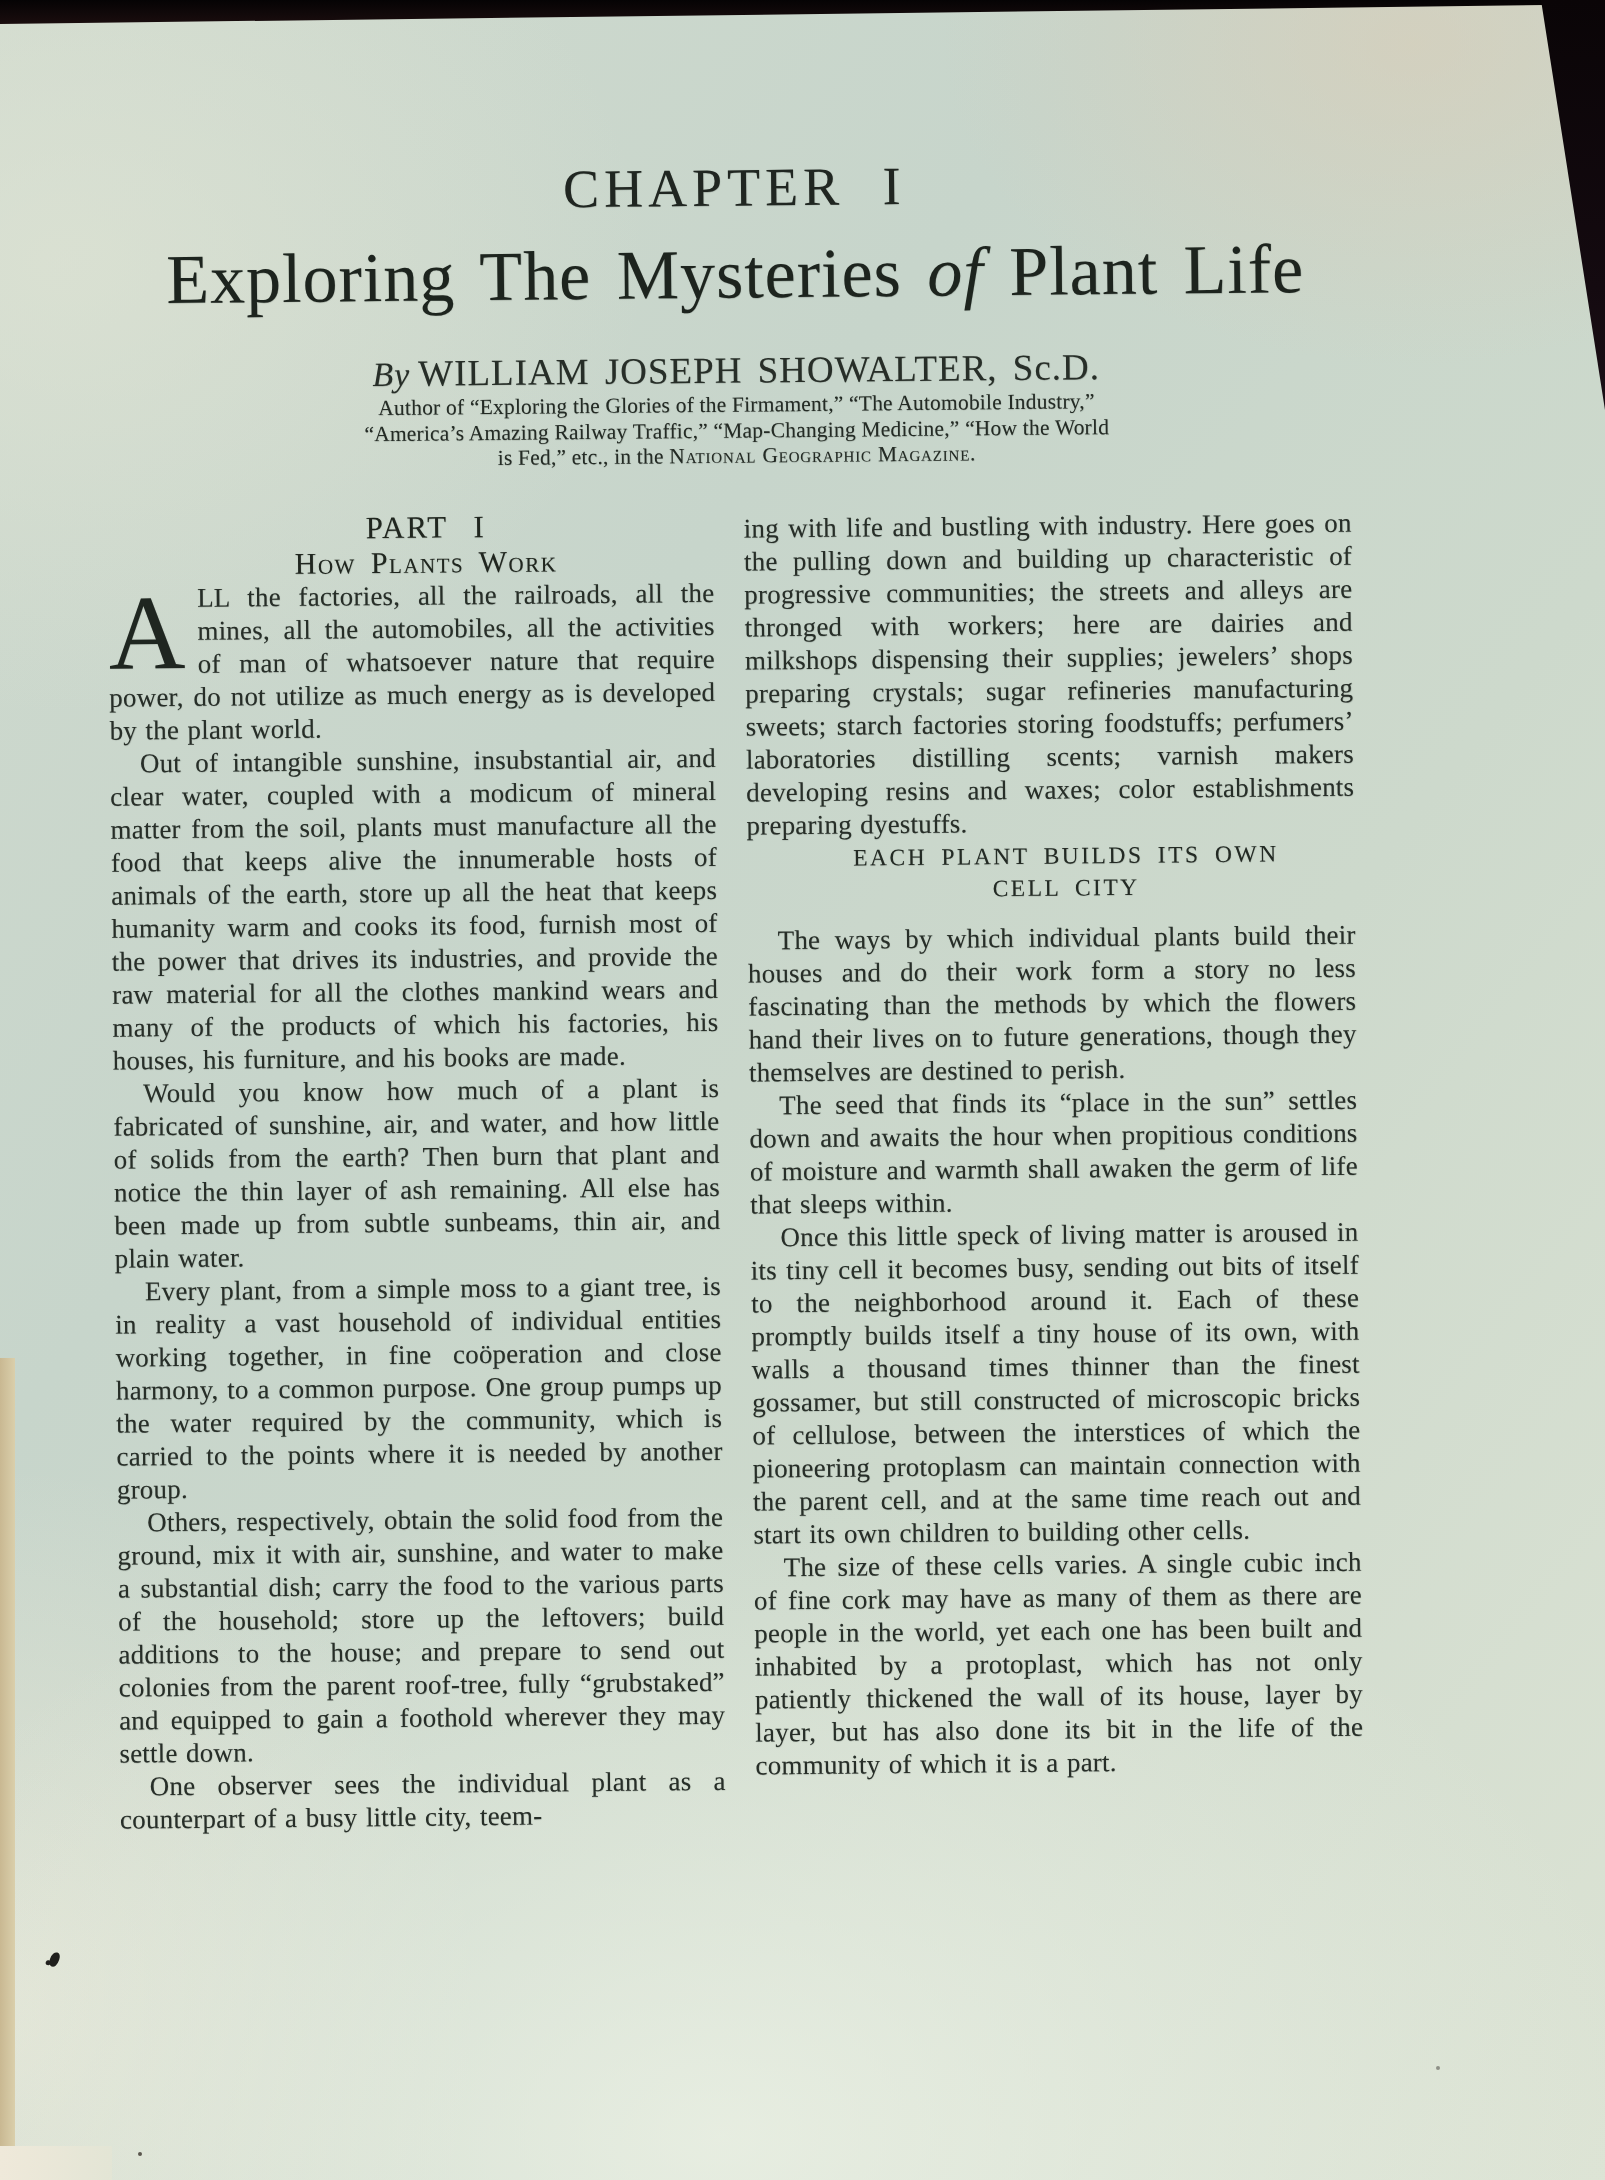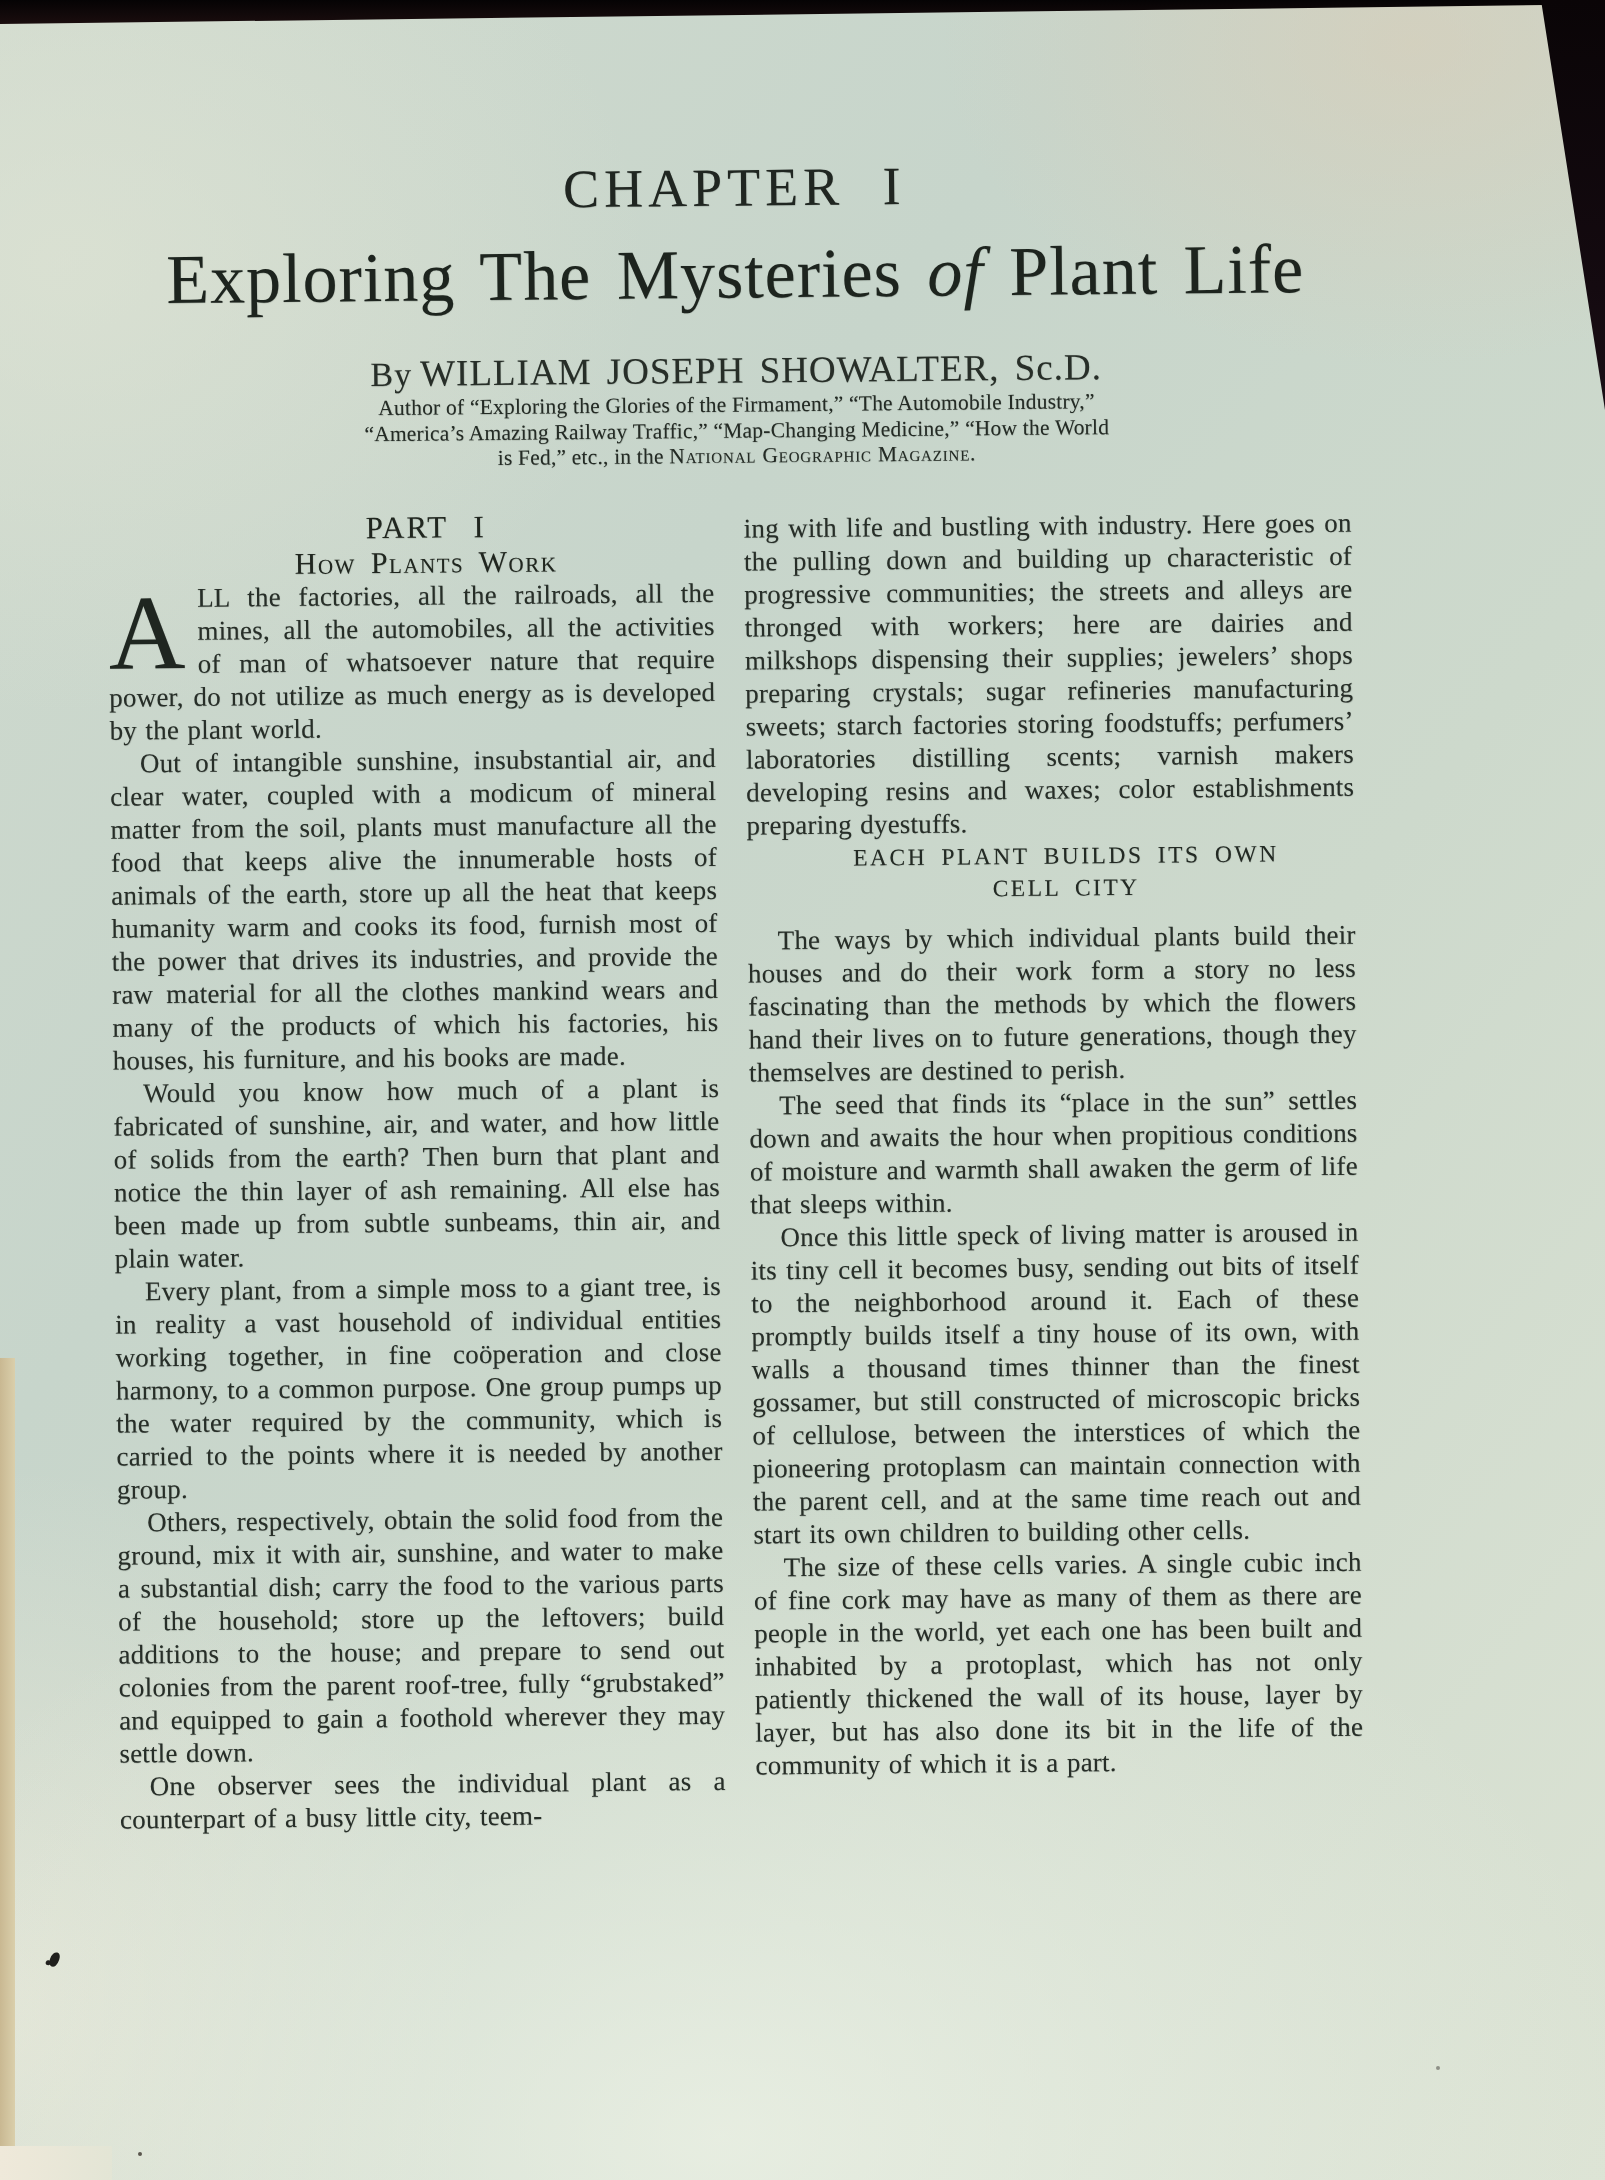--- a/index.html
+++ b/index.html
@@ -57,21 +57,21 @@
     transform:rotate(-0.55deg);
     transform-origin:50% 45%;
     color:#272e28;
     text-shadow:0.3px 0.4px 0.8px rgba(35,42,36,0.35);
   }
   .centered{position:absolute;left:0;width:1484px;text-align:center;}
   .chapter{top:156px;font-size:54px;letter-spacing:5px;word-spacing:20px;color:#202621;}
   .title{top:234px;font-size:70px;letter-spacing:1px;word-spacing:7px;color:#1d241e;}
   .title .it{font-style:italic;}
   .byline{top:348px;font-size:37px;letter-spacing:1px;word-spacing:5px;}
-  .byline .by{font-size:34px;padding-right:8px;}
+  .byline .by{font-style:italic;font-size:34px;padding-right:8px;}
   .authors{top:392px;font-size:21.5px;line-height:25.5px;letter-spacing:0.2px;color:#242b25;}
   .sc{font-variant:small-caps;letter-spacing:0.8px;}
 
   .col{position:absolute;font-size:27px;line-height:33px;text-align:justify;
        letter-spacing:0.2px;word-spacing:1.5px;}
   .col p{margin:0;text-indent:30px;}
   .col p.noindent{text-indent:0;}
   .left-col{left:112px;top:506px;width:606px;}
   .right-col{left:748px;top:512px;width:608px;}
   .part-heading{text-align:center;font-size:31px;letter-spacing:2px;word-spacing:16px;

